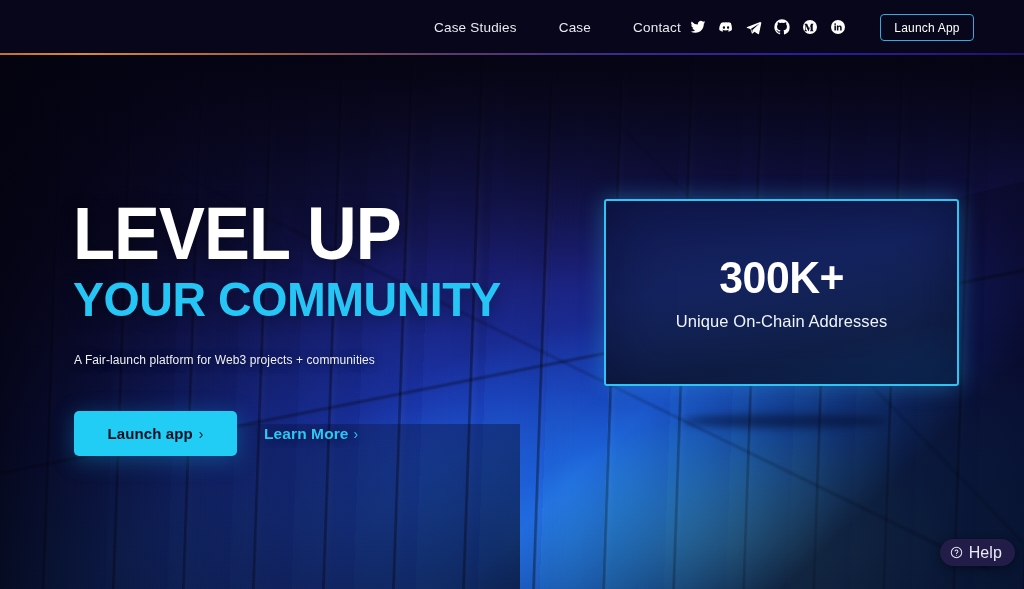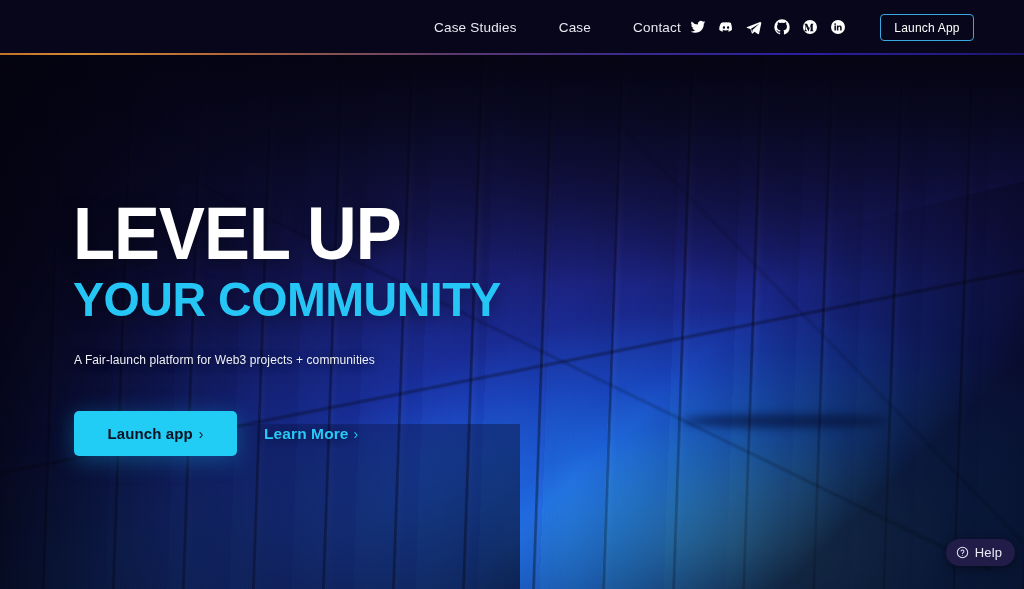--- a/index.html
+++ b/index.html
@@ -190,21 +190,21 @@
 
   
   .help-widget {
     position:absolute; right:9px; bottom:23px; z-index:50;
     height:27px; padding:0 13px 0 10px;
     background:#221c49; border-radius:14px;
     display:flex; align-items:center; gap:6px;
     box-shadow:0 2px 10px rgba(0,0,0,.45);
     cursor:pointer;
   }
-  .help-widget .help-text { color:#eceaf7; font-size:13px; letter-spacing:.1px; }
+  .help-widget .help-text { color:#eceaf7; font-size:16px; letter-spacing:.1px; }
   .help-widget svg { display:block; }
 </style>
 </head>
 <body>
 
 <div class="page">
 
   <div class="hero-bg">
     <div class="panels"></div>
     <div class="panel-tone"></div>
@@ -277,20 +277,24 @@
         <span>Launch app</span>
         <span class="chev">›</span>
       </button>
       <a href="#" class="btn-link">
         <span>Learn More</span>
         <span class="chev">›</span>
       </a>
     </div>
 
     <div class="card-shadow"></div>
+    <div class="stat-card">
+      <div class="stat-value">300K+</div>
+      <div class="stat-label">Unique On-Chain Addresses</div>
+    </div>
   </div>
 
   <div class="help-widget">
     <span>
       <svg width="13" height="13" viewBox="0 0 24 24" fill="none" stroke="#e5e2f5" stroke-width="1.9">
         <circle cx="12" cy="12" r="9.6"></circle>
         <path d="M9.4 9.1a2.7 2.7 0 0 1 5.2.9c0 1.8-2.6 2.3-2.6 3.9" stroke-linecap="round"></path>
         <circle cx="12" cy="17.2" r="0.95" fill="#e5e2f5" stroke="none"></circle>
       </svg>
     </span>

